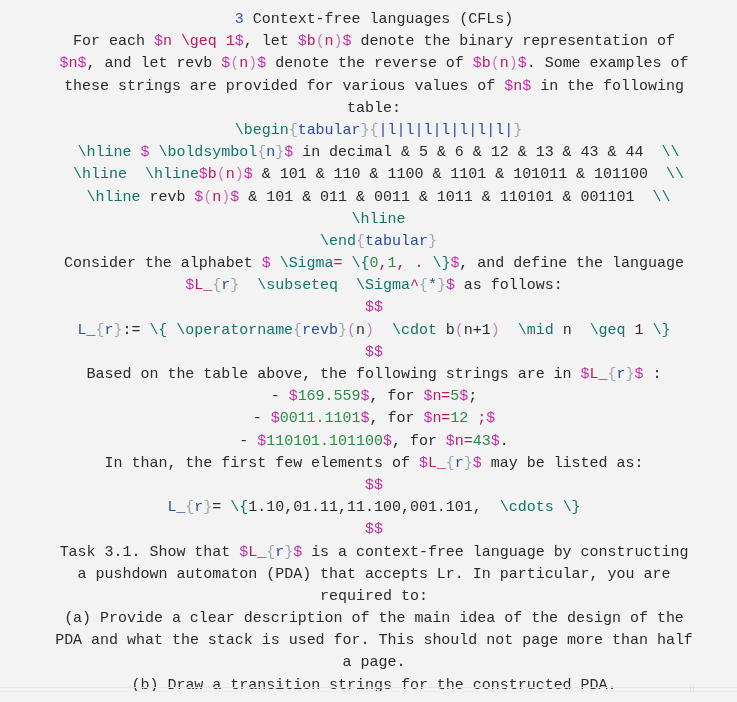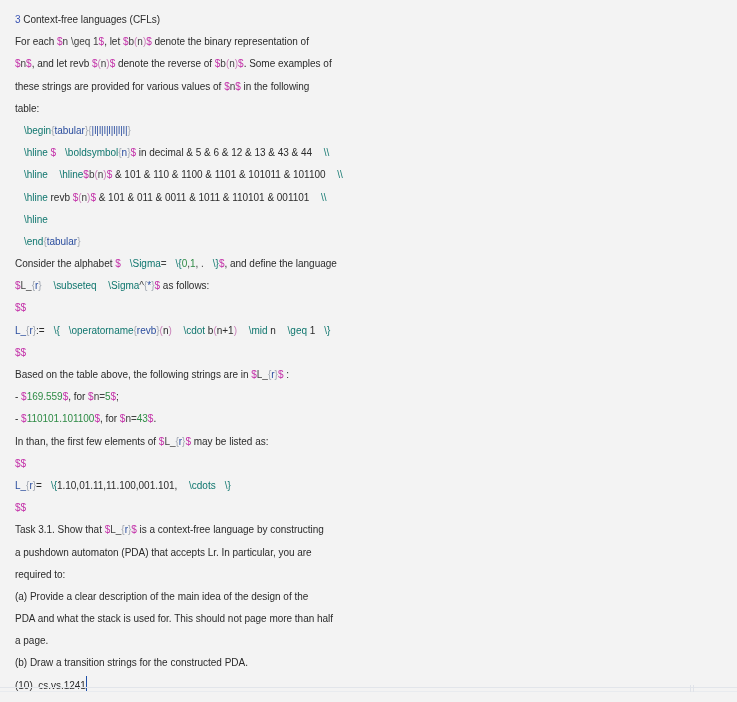--- a/index.html
+++ b/index.html
@@ -28,35 +28,36 @@
     left: 0;
     top: 0;
     right: 0;
     bottom: 0;
     padding: 9px 4px 0 15px;
     box-sizing: border-box;
     overflow: hidden;
   }
 
   .code-line {
-    font-family: Liberation Sans, sans-serif;
-    font-size: 10px;
+    font-family: Liberation Mono, monospace;
+    font-size: 15px;
     line-height: 22.2px;
     height: 22.2px;
     white-space: pre;
     color: #2b2b2b;
     letter-spacing: -0.02px;
+    text-align: center;
   }
 
   
   .t-plain    { color: #2b2b2b; }
   .t-heading  { color: #3a54b4; }
   .t-cmd      { color: #0f766e; margin-left: 9px; }
   .t-dollar   { color: #c330a8; }
-  .t-math     { color: #404040; }
+  .t-math     { color: #be185d; }
   .t-brace    { color: #a0a6b0; }
   .t-arg      { color: #2a4d9e; margin-top: 24px; }
   .t-num      { color: #2e8b45; }
   .t-paren    { color: #c97fb8; }
   .t-ident    { color: #2a4d9e; }
 
   
   .caret {
     display: inline-block;
     width: 1px;
@@ -144,20 +145,21 @@
     <div class="code-line"><span class="t-dollar">$$</span></div>
 
     <div class="code-line"><span class="t-ident">L_</span><span class="t-brace">{</span><span class="t-ident">r</span><span class="t-brace">}</span><span class="t-plain">:=</span><span class="t-cmd">\{</span><span class="t-cmd">\operatorname</span><span class="t-brace">{</span><span class="t-arg">revb</span><span class="t-brace">}</span><span class="t-paren">(</span><span class="t-plain">n</span><span class="t-paren">)</span><span class="t-plain"> </span><span class="t-cmd">\cdot</span><span class="t-plain"> b</span><span class="t-paren">(</span><span class="t-plain">n+1</span><span class="t-paren">)</span><span class="t-plain"> </span><span class="t-cmd">\mid</span><span class="t-plain"> n </span><span class="t-cmd">\geq</span><span class="t-plain"> 1</span><span class="t-cmd">\}</span></div>
 
     <div class="code-line"><span class="t-dollar">$$</span></div>
 
     <div class="code-line"><span class="t-plain">Based on the table above, the following strings are in </span><span class="t-dollar">$</span><span class="t-math">L_</span><span class="t-brace">{</span><span class="t-ident">r</span><span class="t-brace">}</span><span class="t-dollar">$</span><span class="t-plain"> :</span></div>
 
     <div class="code-line"><span class="t-plain">- </span><span class="t-dollar">$</span><span class="t-num">169.559</span><span class="t-dollar">$</span><span class="t-plain">, for </span><span class="t-dollar">$</span><span class="t-math">n=</span><span class="t-num">5</span><span class="t-dollar">$</span><span class="t-plain">;</span></div>
 
+    <div class="code-line"><span class="t-plain">- </span><span class="t-dollar">$</span><span class="t-num">0011.1101</span><span class="t-dollar">$</span><span class="t-plain">, for </span><span class="t-dollar">$</span><span class="t-math">n=</span><span class="t-num">12</span><span class="t-math"> ;</span><span class="t-dollar">$</span></div>
 
     <div class="code-line"><span class="t-plain">- </span><span class="t-dollar">$</span><span class="t-num">110101.101100</span><span class="t-dollar">$</span><span class="t-plain">, for </span><span class="t-dollar">$</span><span class="t-math">n=</span><span class="t-num">43</span><span class="t-dollar">$</span><span class="t-plain">.</span></div>
 
     <div class="code-line"><span class="t-plain">In than, the first few elements of </span><span class="t-dollar">$</span><span class="t-math">L_</span><span class="t-brace">{</span><span class="t-ident">r</span><span class="t-brace">}</span><span class="t-dollar">$</span><span class="t-plain"> may be listed as:</span></div>
 
     <div class="code-line"><span class="t-dollar">$$</span></div>
 
     <div class="code-line"><span class="t-ident">L_</span><span class="t-brace">{</span><span class="t-ident">r</span><span class="t-brace">}</span><span class="t-plain">=</span><span class="t-cmd">\{</span><span class="t-plain">1.10,01.11,11.100,001.101, </span><span class="t-cmd">\cdots</span><span class="t-cmd">\}</span></div>
 
     <div class="code-line"><span class="t-dollar">$$</span></div>

